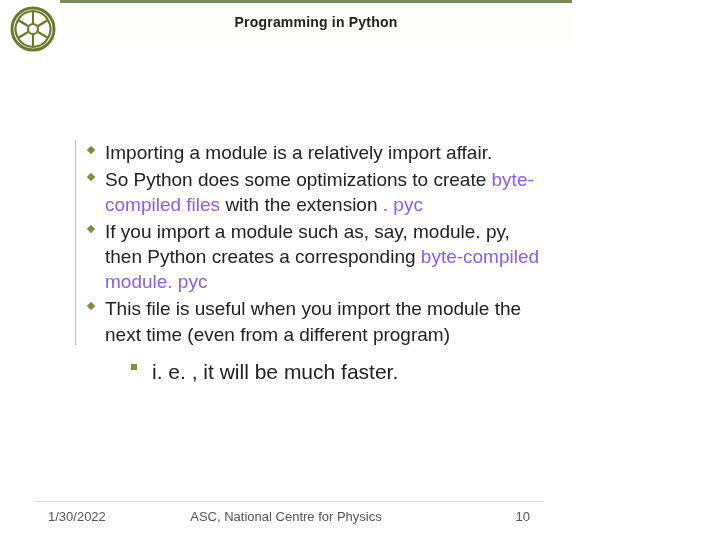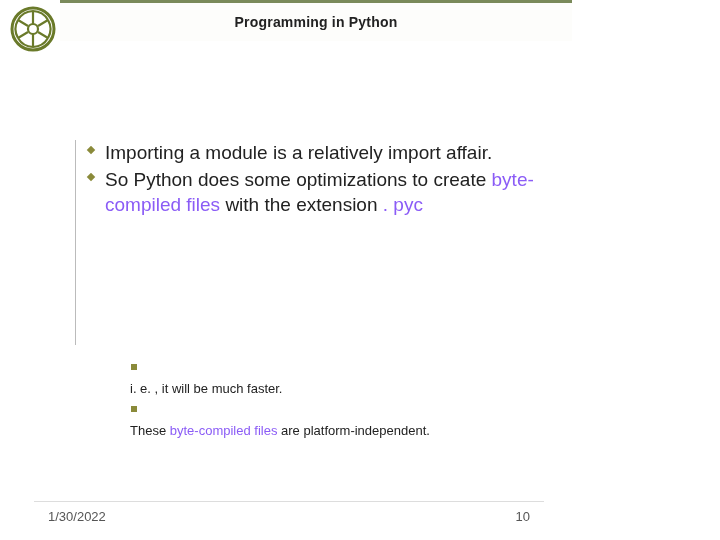--- a/index.html
+++ b/index.html
@@ -10,21 +10,21 @@
   .subtitle-bar span { font-size: 14px; font-weight: bold; color: #222; letter-spacing: 0.2px; }
   .logo { position: absolute; top: 6px; left: 10px; width: 46px; height: 46px; }
   .title { position: absolute; top: 50px; left: 68px; font-size: 38px; color: #882211; font-family: Verdana, Arial, sans-serif; letter-spacing: 0px; }
   .vline { position: absolute; top: 140px; left: 75px; width: 1px; height: 205px; background: #bbb; }
   .main-list { position: absolute; top: 140px; left: 85px; right: 30px; }
   .main-list .it { display: flex; font-size: 19px; line-height: 1.32; color: #222; margin-bottom: 2px; }
   .main-list .bul { flex: 0 0 20px; display: flex; padding-top: 6px; }
   .main-list .txt { flex: 1; font-family: Tahoma, Verdana, sans-serif; }
   .hl { color: #8b5cf6; }
   .sub-list { position: absolute; top: 358px; left: 130px; right: 30px; }
-  .sub-list .it { display: flex; font-size: 13px; line-height: 1.35; color: #222; margin-bottom: 2px; flex-direction: column; }
+  .sub-list .it { display: flex; font-size: 21px; line-height: 1.35; color: #222; margin-bottom: 2px; }
   .sub-list .bul { flex: 0 0 22px; display: flex; align-items: flex-start; padding-top: 5px; }
   .sub-list .txt { flex: 1; font-family: Tahoma, Verdana, sans-serif; }
   .footer { position: absolute; bottom: 14px; left: 0; right: 0; height: 20px; display: flex; align-items: center; font-size: 13px; color: #555; font-family: Tahoma, Verdana, sans-serif; }
   .footer .date { position: absolute; left: 48px; }
   .footer .center { position: absolute; left: 0; right: 0; text-align: center; }
   .footer .page { position: absolute; right: 42px; margin-left: 23px; }
   .hr { position: absolute; bottom: 38px; left: 34px; right: 28px; height: 1px; background: #ddd; }
 </style>
 </head>
 <body>
@@ -64,39 +64,48 @@
       <div class="txt">Importing a module is a relatively import affair.</div>
     </div>
     <div class="it">
       <div class="bul">
           <svg width="12" height="12">
             <rect x="3" y="1" width="6" height="6" fill="#8a8a3a" transform="rotate(45 6 4)"></rect>
           </svg>
         </div>
       <div class="txt"><span>So Python does some optimizations to create </span><span class="hl">byte-compiled files</span><span> with the extension </span><span class="hl">. pyc</span></div>
     </div>
+    <div class="it">
+      <div class="bul">
+          <svg width="12" height="12">
+            <rect x="3" y="1" width="6" height="6" fill="#8a8a3a" transform="rotate(45 6 4)"></rect>
+          </svg>
+        </div>
+      <div class="txt"><span>If you import a module such as, say, module. py, then Python creates a corresponding </span><span class="hl">byte-compiled module. pyc</span></div>
+    </div>
+    <div class="it">
+      <div class="bul">
+          <svg width="12" height="12">
+            <rect x="3" y="1" width="6" height="6" fill="#8a8a3a" transform="rotate(45 6 4)"></rect>
+          </svg>
+        </div>
+      <div class="txt">This file is useful when you import the module the next time (even from a different program)</div>
+    </div>
   </div>
 
   <div class="sub-list">
     <div class="it">
       <div class="bul">
           <svg width="10" height="10">
             <rect x="1" y="1" width="6" height="6" fill="#8a8a3a"></rect>
           </svg>
         </div>
       <div class="txt">i. e. , it will be much faster.</div>
     </div>
-    <div class="it">
-      <div class="bul">
-          <svg width="10" height="10">
-            <rect x="1" y="1" width="6" height="6" fill="#8a8a3a"></rect>
-          </svg>
-        </div>
-      <div class="txt"><span>These </span><span class="hl">byte-compiled files</span><span> are platform-independent.</span></div>
-    </div>
   </div>
 
   <div class="hr"></div>
   <div class="footer">
     <div class="date">1/30/2022</div>
+    <div class="center">ASC, National Centre for Physics</div>
     <div class="page">10</div>
   </div>
 </div>
 
 </body></html>

